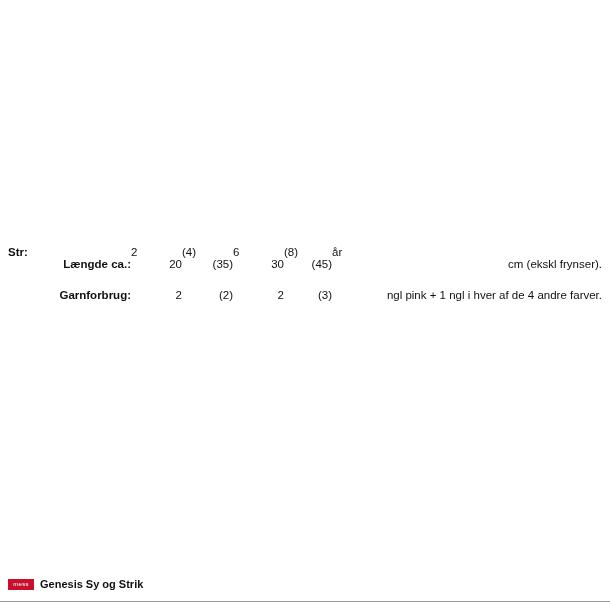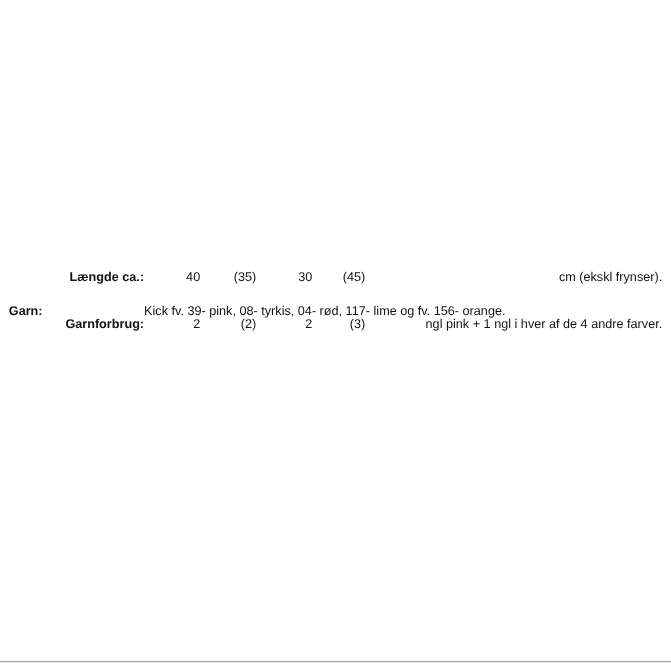--- a/index.html
+++ b/index.html
@@ -100,42 +100,46 @@
     background: #9a9a9a;
   }
 </style>
 </head>
 <body>
 
 <div class="page">
 
   <table class="spec-table">
     <tbody>
+      <tr>
+        <td class="lbl">Str:</td>
+        <td class="c1">2</td>
+        <td class="c2">(4)</td>
+        <td class="c3">6</td>
+        <td class="c4">(8)</td>
+        <td class="c5">år</td>
+      </tr>
       <tr class="row-sp">
         <td class="lbl">Længde ca.:</td>
-        <td class="c1">40</td>
+        <td class="c1">20</td>
         <td class="c2">(35)</td>
         <td class="c3">30</td>
         <td class="c4">(45)</td>
         <td class="c5">cm (ekskl frynser).</td>
       </tr>
 
       <tr class="gap-row">
         <td></td>
         <td></td>
         <td></td>
         <td></td>
         <td></td>
         <td></td>
       </tr>
 
-      <tr>
-        <td class="lbl">Garn:</td>
-        <td colspan="5">Kick fv. 39- pink, 08- tyrkis, 04- rød, 117- lime og fv. 156- orange.</td>
-      </tr>
       <tr class="row-sp">
         <td class="lbl">Garnforbrug:</td>
         <td class="c1">2</td>
         <td class="c2">(2)</td>
         <td class="c3">2</td>
         <td class="c4">(3)</td>
         <td class="c5">ngl pink + 1 ngl i hver af de 4 andre farver.</td>
       </tr>
 
       <tr class="gap-row">
@@ -143,15 +147,19 @@
         <td></td>
         <td></td>
         <td></td>
         <td></td>
         <td></td>
       </tr>
 
     </tbody>
   </table>
 
+  <div class="footer">
+    <span class="footer-logo">mess</span>
+    <span class="footer-text">Genesis Sy og Strik</span>
+  </div>
   <div class="footer-rule"></div>
 
 </div>
 
 </body></html>

